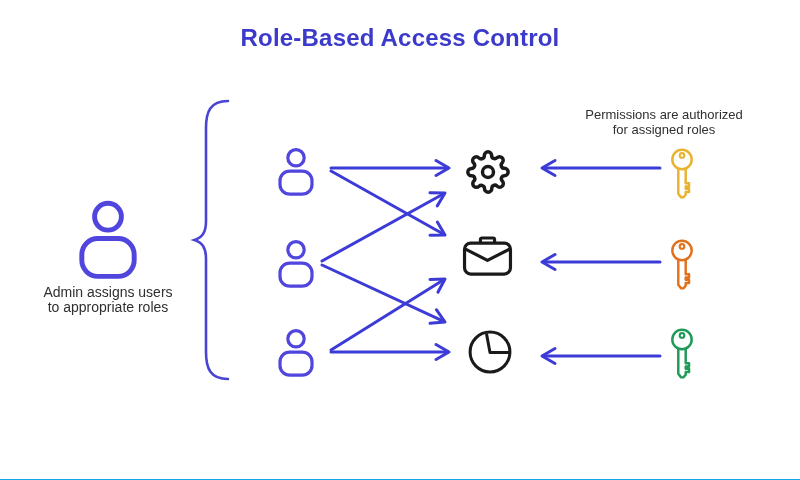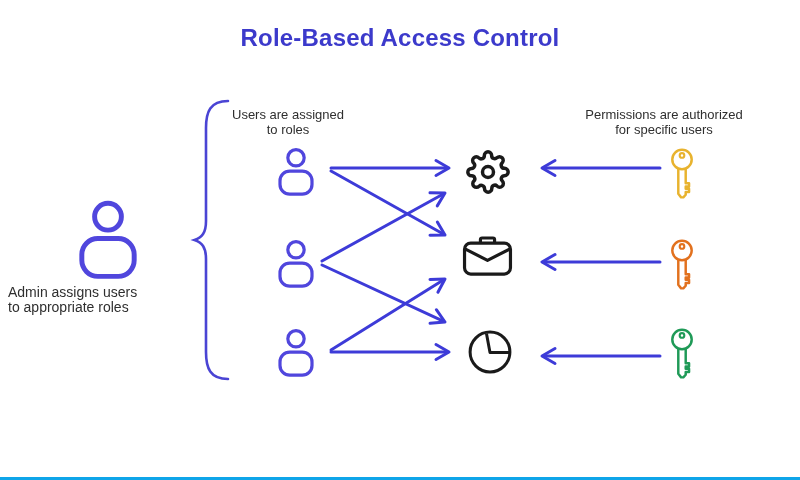--- a/index.html
+++ b/index.html
@@ -4,21 +4,21 @@
 <style>
   * { margin: 0; padding: 0; box-sizing: border-box; }
   html, body { background: #ffffff; }
   .canvas {
     position: relative;
     width: 800px;
     height: 480px;
     background: #ffffff;
     overflow: hidden;
     font-family: "Liberation Sans", "DejaVu Sans", sans-serif;
-    border-bottom: 3px solid #0ea5e9;
+    border-bottom: 1px solid #0ea5e9;
   }
   .page-title {
     position: absolute;
     left: 0; top: 24px;
     width: 800px;
     text-align: center;
     font-size: 24px;
     font-weight: 700;
     letter-spacing: 0.2px;
     color: var(--title);
@@ -32,21 +32,21 @@
     color: var(--text);
     white-space: pre-line;
   }
   .col-head.c1 { left: 178px; top: 107px; }
   .col-head.c2 { left: 364px; top: 107px; }
   .col-head.c3 { left: 554px; top: 107px; }
   .admin-label {
     position: absolute;
     left: 8px; top: 285px;
     width: 200px;
-    text-align: left;
+    text-align: center;
     font-size: 14px;
     line-height: 1.1;
     color: var(--text);
     white-space: pre-line;
   }
   svg.layer { position: absolute; left: 0; top: 0; }
   .icon { position: absolute; }
   .edge { stroke: var(--arrow); stroke-width: 3; fill: none; stroke-linecap: round; stroke-linejoin: round; }
   .accent-stroke { stroke: var(--accent); fill: none; }
   .figure-stroke { stroke: var(--figure); fill: none; }
@@ -56,24 +56,22 @@
   .key-2 { color: var(--key_orange); }
   .key-3 { color: var(--key_green); }
 </style>
 </head>
 <body>
 
 <div class="canvas">
 
   <div class="page-title">Role-Based Access Control</div>
 
-  <div class="col-head c1">Users are assigned
-to roles</div>
   <div class="col-head c3">Permissions are authorized
-for specific users</div>
+for assigned roles</div>
 
   <svg class="layer" width="800" height="480" viewBox="0 0 800 480">
       <g>
         <line x1="331" y1="168" x2="447" y2="168" class="edge"></line>
         <polyline points="436,175.5 449,168 436,160.5" class="edge"></polyline>
       </g>
       <g>
         <line x1="331" y1="171" x2="443.25603242922904" y2="234.02093048658472" class="edge"></line>
         <polyline points="429.99270011468144,235.1759265531918 445,235 437.335721465296,222.0961697724096" class="edge"></polyline>
       </g>

